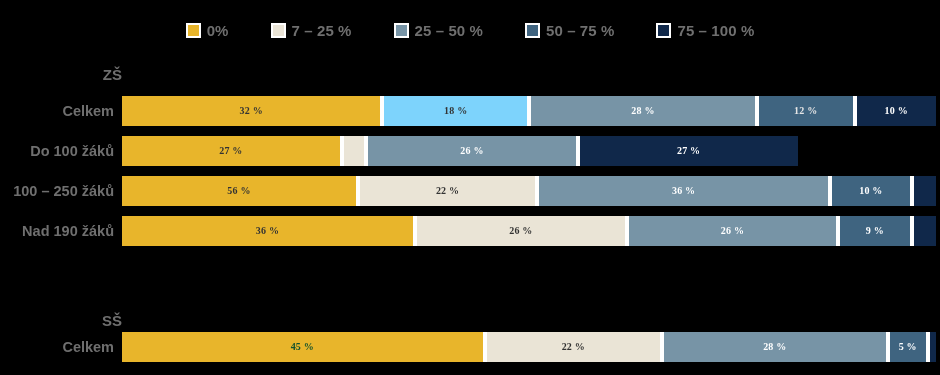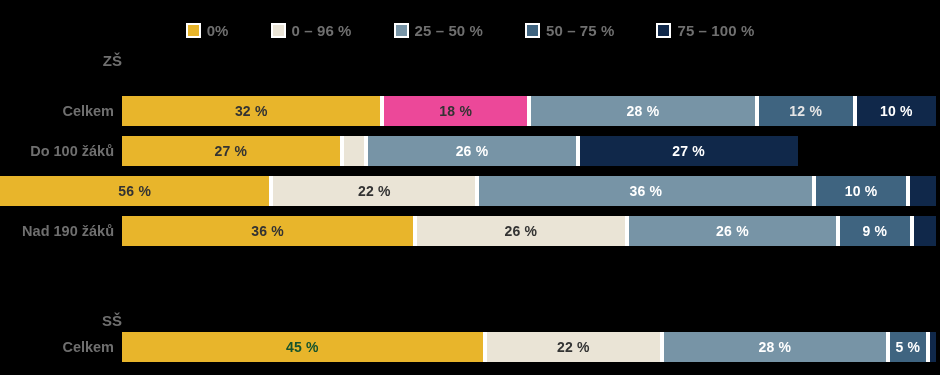--- a/index.html
+++ b/index.html
@@ -52,21 +52,21 @@
   
   .group-header {
     position: absolute;
     left: 0;
     width: 122px;
     text-align: right;
     color: #6f6f6f;
     font-size: 15px;
     font-weight: bold;
   }
-  #group-header-zs { top: 52px; }
+  #group-header-zs { top: 66px; }
   #group-header-ss { top: 292px; margin-top: 20px; }
 
   
   .rows {
     position: absolute;
     left: 0;
     top: 0;
     width: 940px;
     height: 375px;
   }
@@ -102,45 +102,46 @@
     height: 30px;
     box-sizing: border-box;
     border-left: 2px solid #ffffff;
     border-right: 2px solid #ffffff;
     display: flex;
     align-items: center;
     justify-content: center;
     overflow: hidden;
   }
   .seg-label {
-    font-size: 14px;
+    font-size: 10px;
     font-weight: bold;
     line-height: 1;
     white-space: nowrap;
     letter-spacing: 0.2px;
+    font-family: Liberation Serif, serif;
   }
 
   
   #row-zs-celkem     { top: 96px;  }
   #row-zs-do100      { top: 136px; align-items: center; }
   #row-zs-100-250    { top: 176px; }
   #row-zs-nad250     { top: 216px; }
   #row-ss-celkem     { top: 332px; }
 </style>
 </head>
 <body>
 
 <div class="legend">
   <div class="legend-item">
     <span class="legend-swatch" style="background: rgb(232, 181, 43);"></span>
     <span class="legend-label">0%</span>
   </div>
   <div class="legend-item">
     <span class="legend-swatch" style="background: rgb(234, 228, 214);"></span>
-    <span class="legend-label">0 – 96 %</span>
+    <span class="legend-label">7 – 25 %</span>
   </div>
   <div class="legend-item">
     <span class="legend-swatch" style="background: rgb(119, 148, 166);"></span>
     <span class="legend-label">25 – 50 %</span>
   </div>
   <div class="legend-item">
     <span class="legend-swatch" style="background: rgb(63, 100, 128);"></span>
     <span class="legend-label">50 – 75 %</span>
   </div>
   <div class="legend-item">
@@ -153,21 +154,21 @@
 <div class="group-header" id="group-header-ss">SŠ</div>
 
 <div class="rows">
 
   <div class="bar-row" id="row-zs-celkem">
     <div class="row-label">Celkem</div>
     <div class="bar-track">
         <div class="seg" style="background: rgb(232, 181, 43); flex: 0 0 32%; border-left-width: 0px;">
           <span class="seg-label" style="color: rgb(51, 51, 51);">32 %</span>
         </div>
-        <div class="seg" style="background: #ec4899; flex: 0 0 18%;">
+        <div class="seg" style="background: #7dd3fc; flex: 0 0 18%;">
           <span class="seg-label" style="color: rgb(51, 51, 51);">18 %</span>
         </div>
         <div class="seg" style="background: rgb(119, 148, 166); flex: 0 0 28%;">
           <span class="seg-label" style="color: rgb(255, 255, 255);">28 %</span>
         </div>
         <div class="seg" style="background: rgb(63, 100, 128); flex: 0 0 12%;">
           <span class="seg-label" style="color: #e5e5e5;">12 %</span>
         </div>
         <div class="seg" style="background: rgb(16, 40, 74); flex: 0 0 10%; border-right-width: 0px;">
           <span class="seg-label" style="color: rgb(255, 255, 255);">10 %</span>
@@ -187,20 +188,21 @@
         <div class="seg" style="background: rgb(119, 148, 166); flex: 0 0 26%;">
           <span class="seg-label" style="color: rgb(255, 255, 255);">26 %</span>
         </div>
         <div class="seg" style="background: rgb(16, 40, 74); flex: 0 0 27%; border-right-width: 0px;">
           <span class="seg-label" style="color: rgb(255, 255, 255);">27 %</span>
         </div>
       </div>
   </div>
 
   <div class="bar-row" id="row-zs-100-250">
+    <div class="row-label">100 – 250 žáků</div>
     <div class="bar-track">
         <div class="seg" style="background: rgb(232, 181, 43); flex: 0 0 29%; border-left-width: 0px;">
           <span class="seg-label" style="color: rgb(51, 51, 51);">56 %</span>
         </div>
         <div class="seg" style="background: rgb(234, 228, 214); flex: 0 0 22%;">
           <span class="seg-label" style="color: rgb(51, 51, 51);">22 %</span>
         </div>
         <div class="seg" style="background: rgb(119, 148, 166); flex: 0 0 36%;">
           <span class="seg-label" style="color: rgb(255, 255, 255);">36 %</span>
         </div>

